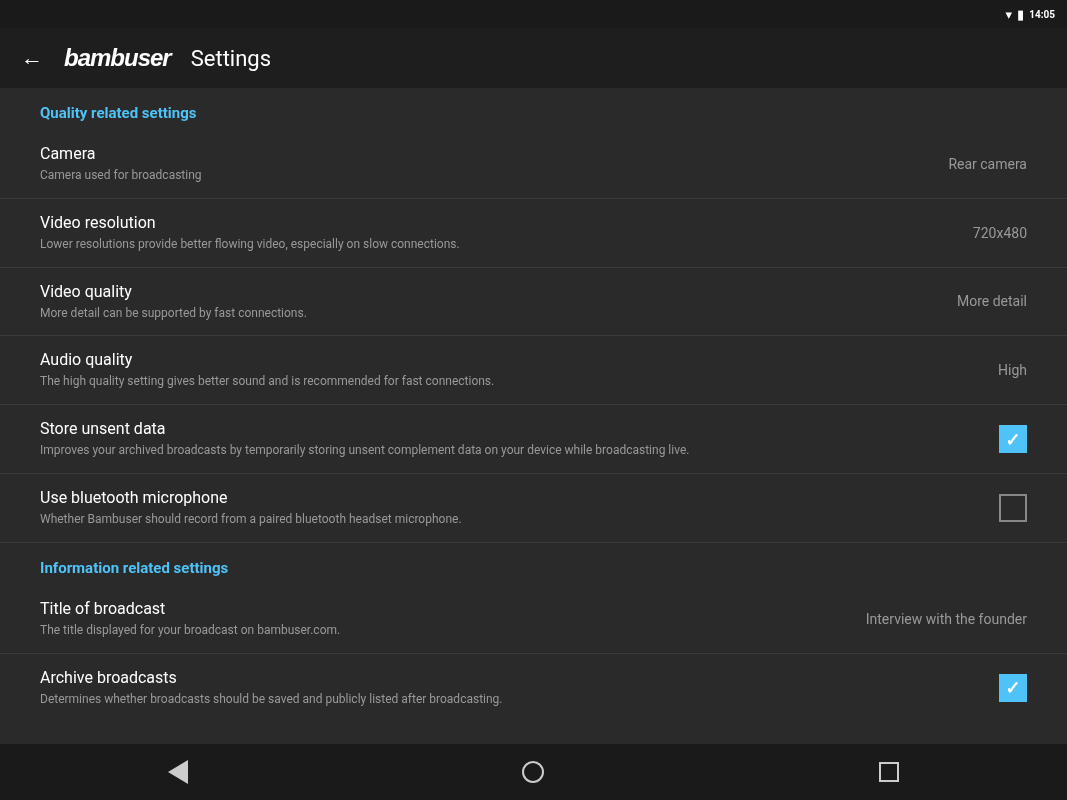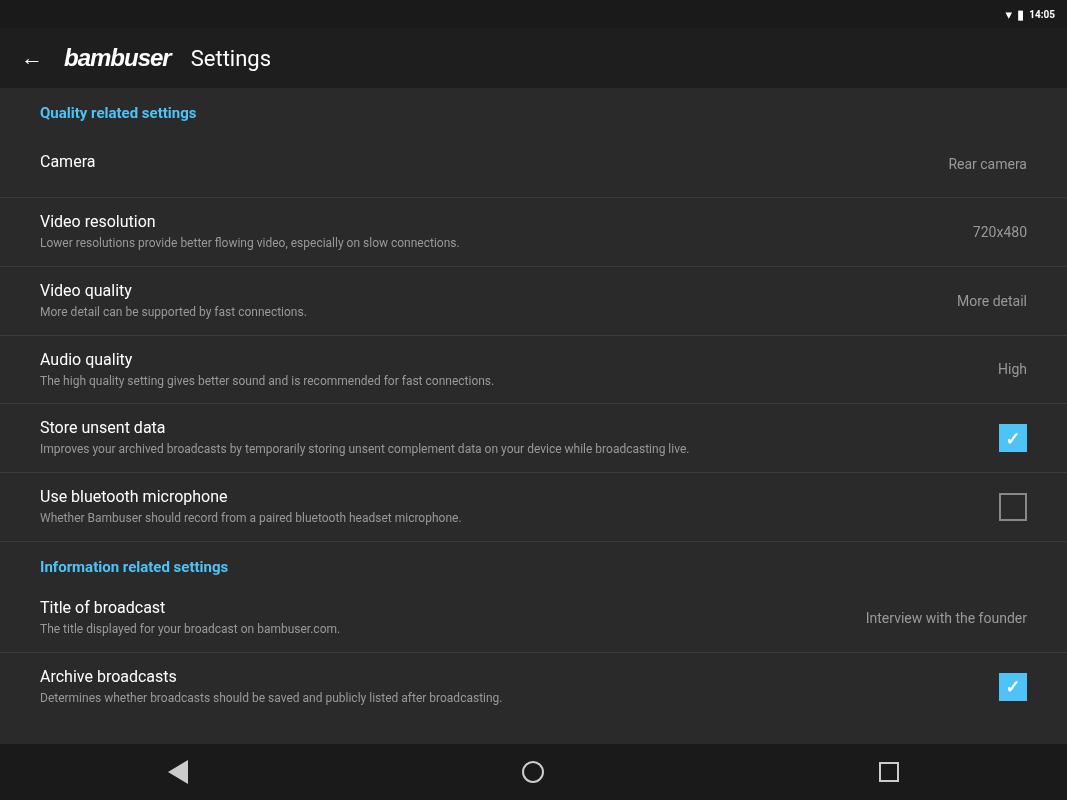--- a/index.html
+++ b/index.html
@@ -197,20 +197,21 @@
   <div class="back-arrow">←</div>
   <div class="logo-text">bambuser</div>
   <div class="app-title">Settings</div>
 </div>
 
 <div class="content" id="settings-content">
 <div class="section-header">Quality related settings</div>
     <div class="setting-row">
       <div class="setting-left">
         <div class="setting-title">Camera</div>
+        <div class="setting-desc">Camera used for broadcasting</div>
       </div>
       <div class="setting-value">Rear camera</div>
     </div>
     <div class="setting-row">
       <div class="setting-left">
         <div class="setting-title">Video resolution</div>
         <div class="setting-desc">Lower resolutions provide better flowing video, especially on slow connections.</div>
       </div>
       <div class="setting-value">720x480</div>
     </div>

